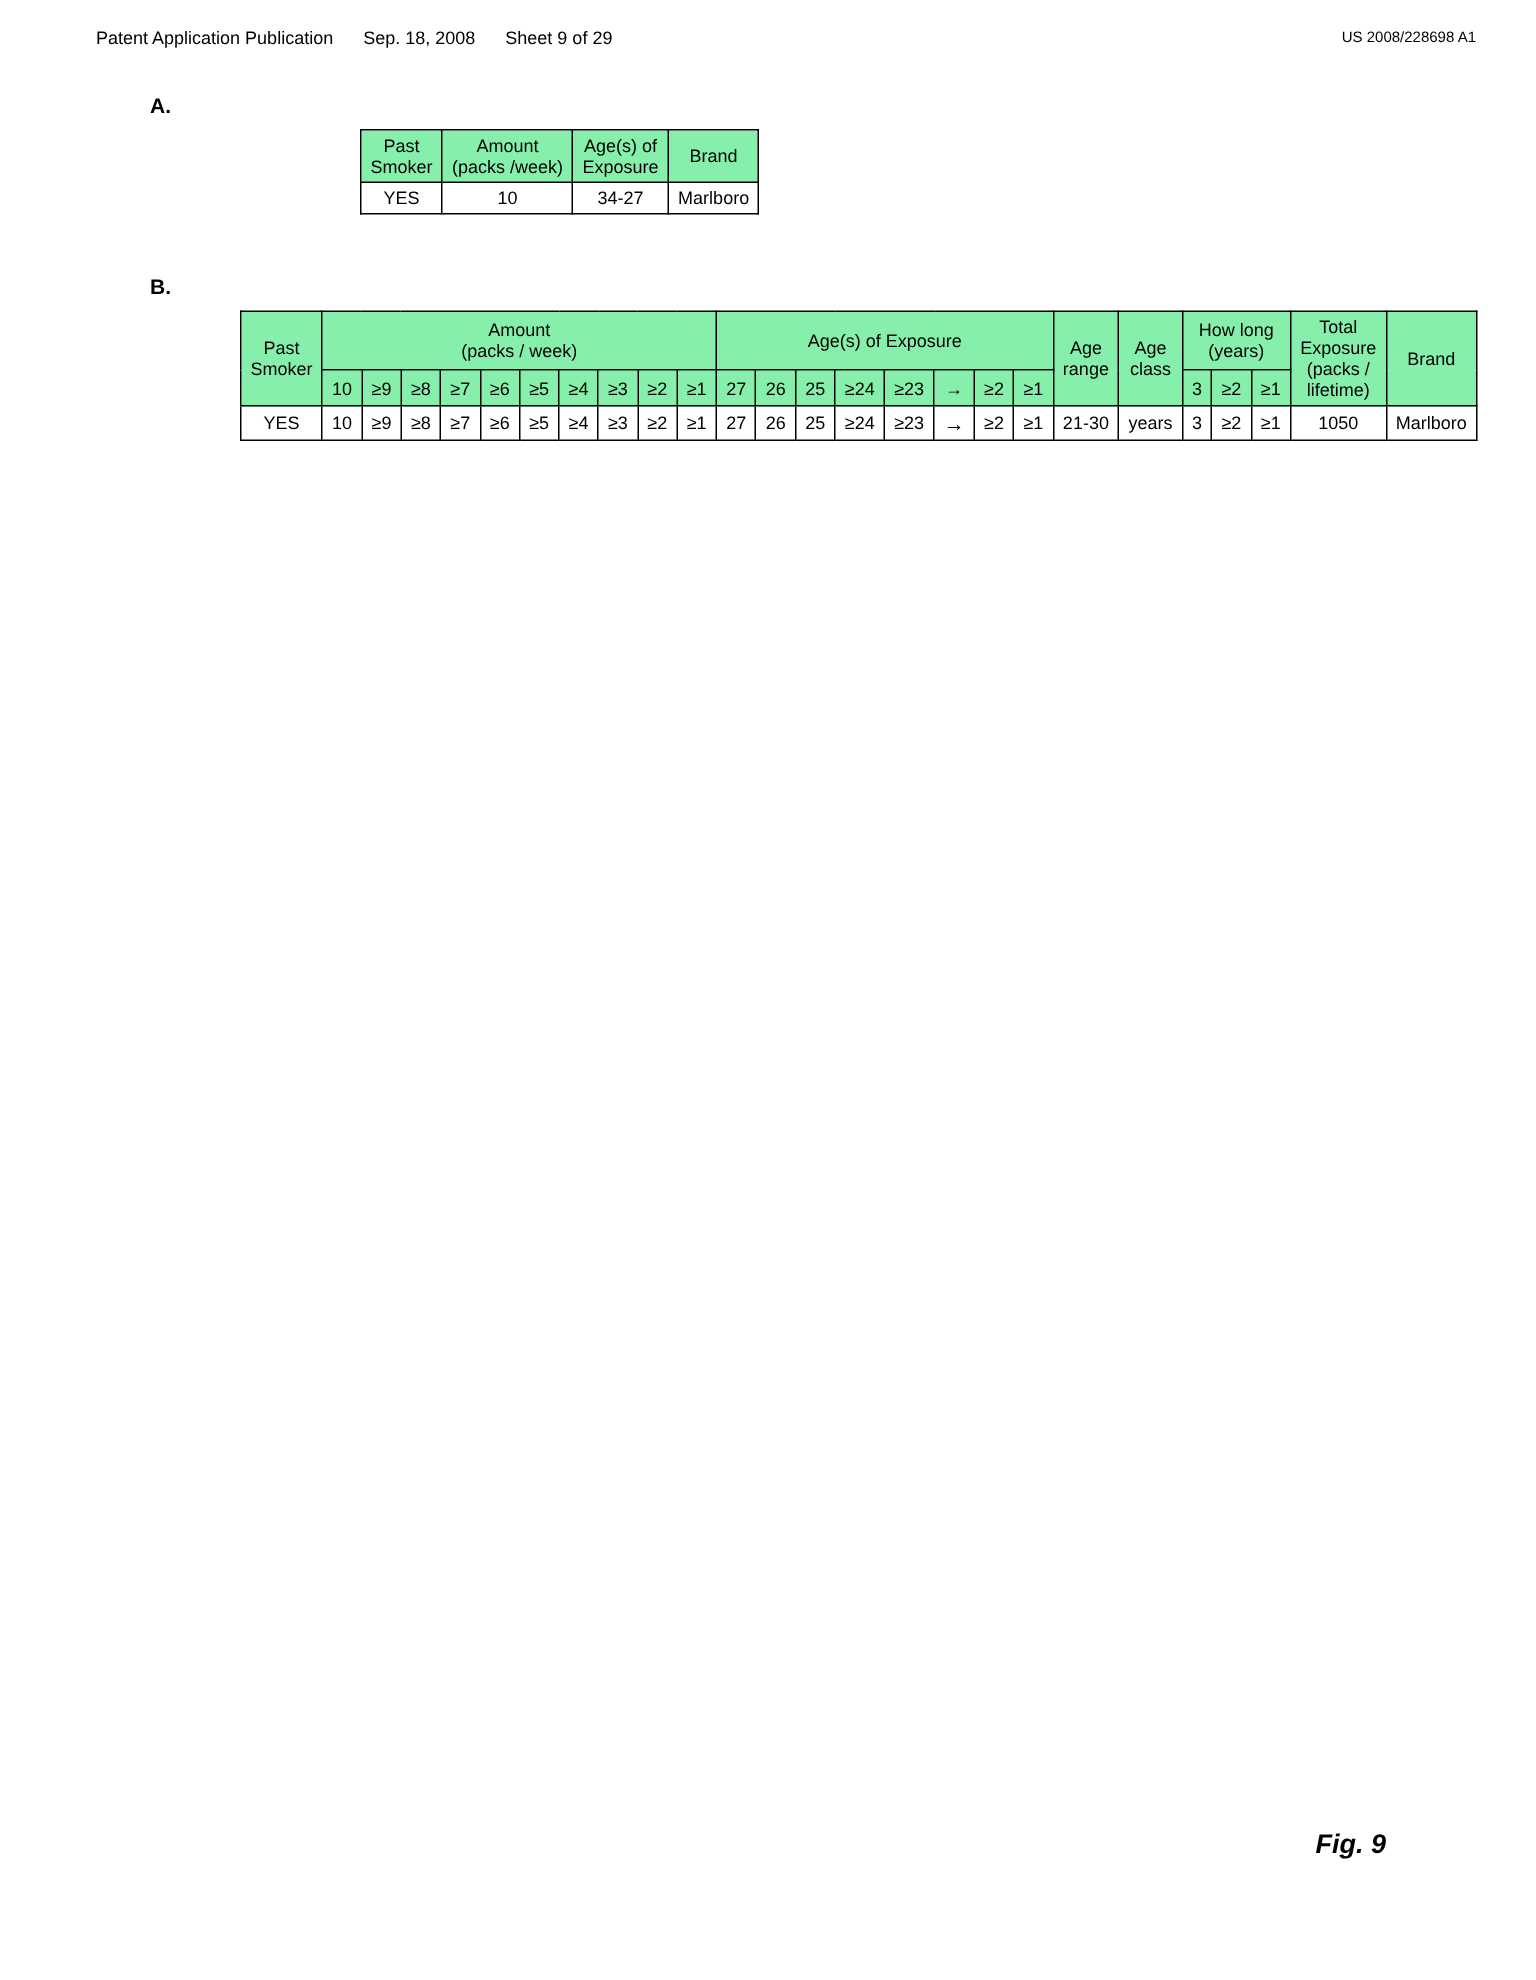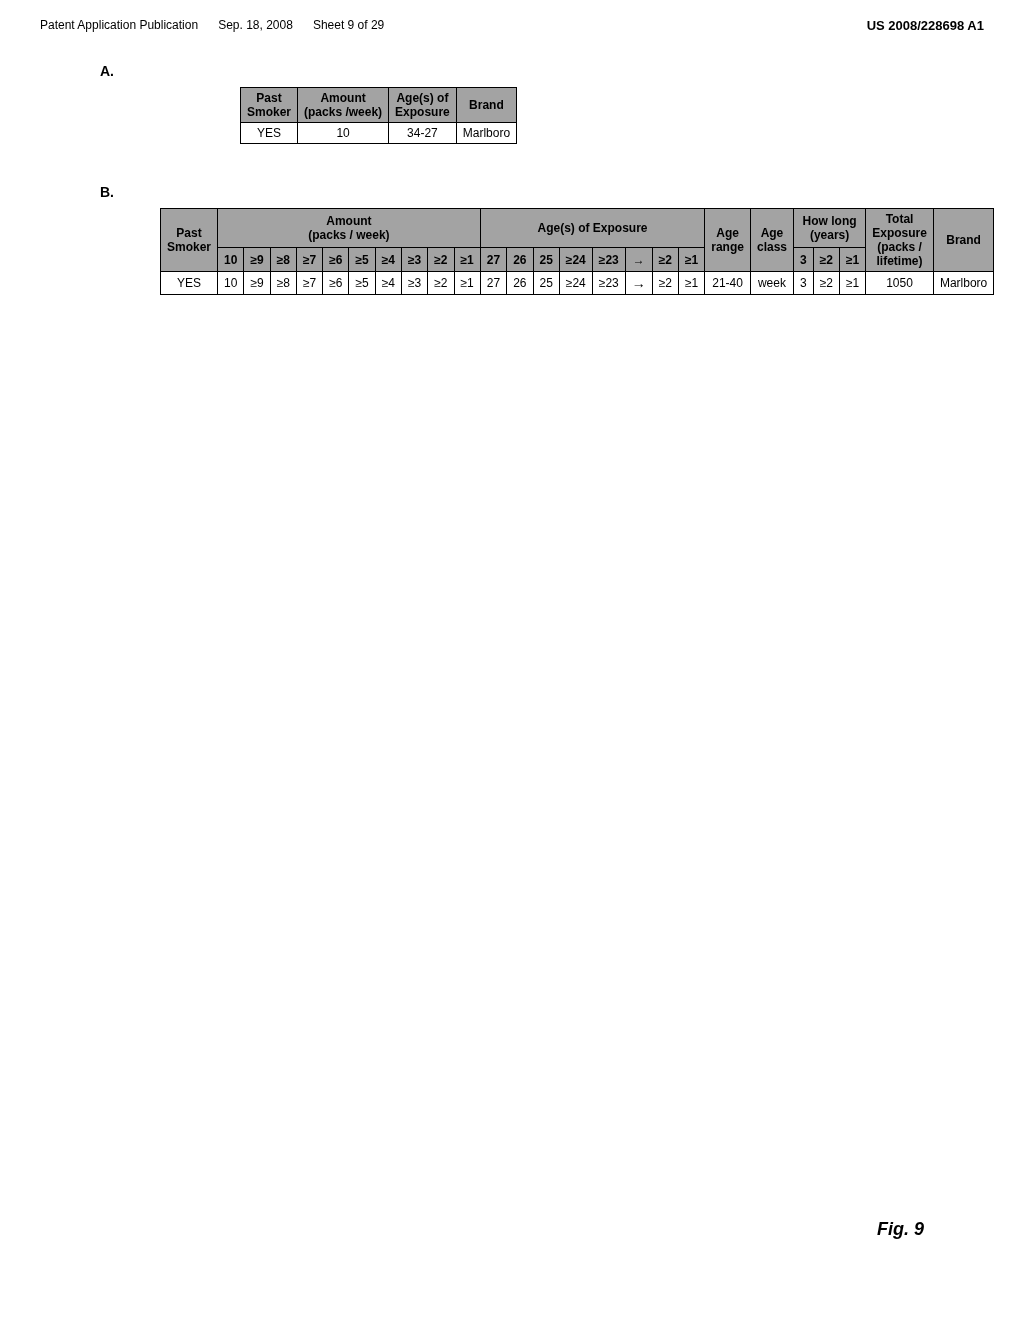--- a/index.html
+++ b/index.html
@@ -11,25 +11,27 @@
       font-size: 13px;
       color: #000;
       position: relative;
       overflow: hidden;
     }
 
     
     .page-header {
       display: flex;
       justify-content: space-between;
+      align-items: center;
       padding: 18px 40px 10px 40px;
       font-size: 12px;
+      margin-left: 24px;
     }
     .header-left { font-weight: normal; }
-    .header-right { font-weight: bold; font-size: 13px; }
+    .header-right { font-weight: normal; font-size: 10px; }
 
     
     .content {
       padding: 20px 60px 20px 100px;
       position: relative;
     }
 
     
     .section-label {
       font-weight: bold;
@@ -42,22 +44,22 @@
       border-collapse: collapse;
       font-size: 12px;
     }
     table td, table th {
       border: 1px solid #000;
       padding: 3px 6px;
       text-align: center;
       vertical-align: middle;
     }
     table th {
-      font-weight: bold;
-      background: #a3a3a3;
+      font-weight: normal;
+      background: #86efac;
     }
 
     
     .section-a {
       margin-left: 140px;
       margin-bottom: 40px;
     }
 
     
     .section-b {
@@ -184,22 +186,22 @@
 
             <td>27</td>
             <td>26</td>
             <td>25</td>
             <td>≥24</td>
             <td>≥23</td>
             <td class="arrow-cell">→</td>
             <td>≥2</td>
             <td>≥1</td>
 
-            <td>21-40</td>
-            <td>week</td>
+            <td>21-30</td>
+            <td>years</td>
 
             <td>3</td>
             <td>≥2</td>
             <td>≥1</td>
 
             <td>1050</td>
             <td>Marlboro</td>
           </tr>
         </tbody>
       </table>

